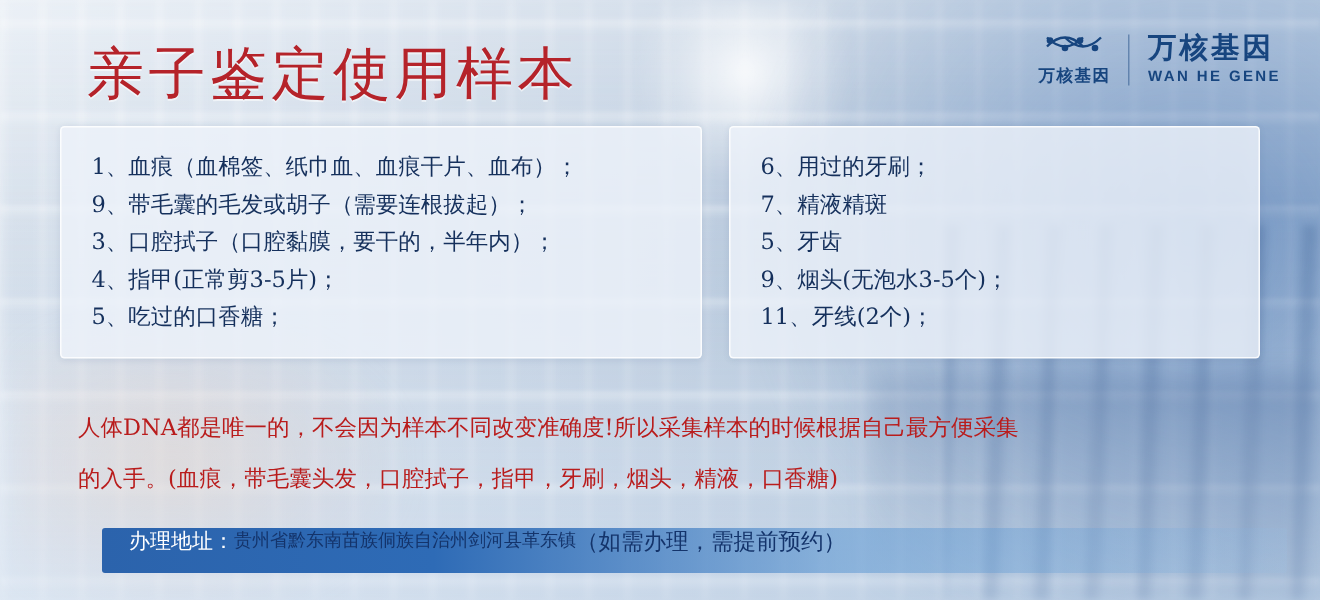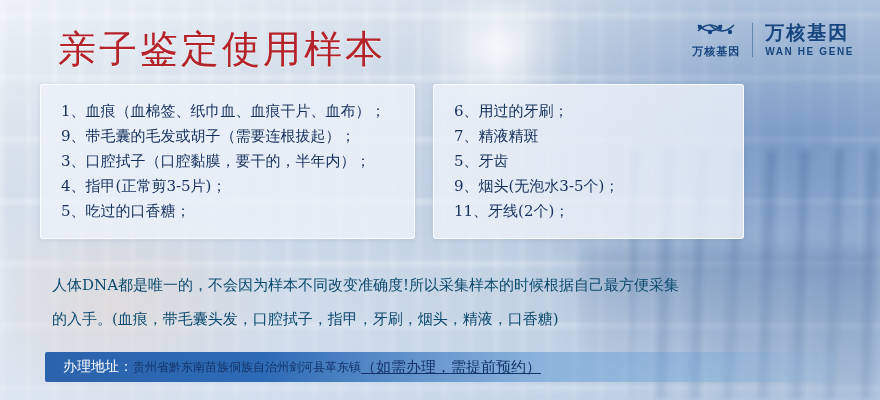--- a/index.html
+++ b/index.html
@@ -169,21 +169,21 @@
     color: #17457f;
     letter-spacing: 1.6px;
     margin-top: 2px;
   }
 
   
   .panels {
     position: absolute;
     left: 40px;
     top: 84px;
-    width: 704px;
+    width: 800px;
     display: flex;
     gap: 18px;
   }
   .panel {
     background: rgba(238,243,250,0.80);
     border: 1px solid rgba(255,255,255,0.85);
     border-radius: 3px;
     box-shadow: 0 1px 4px rgba(60,90,130,0.12);
     padding: 14px 18px 14px 20px;
     box-sizing: border-box;
@@ -206,33 +206,33 @@
 
   
   .paragraph {
     position: absolute;
     left: 52px;
     top: 268px;
     width: 790px;
     font-family: "DejaVu Serif", serif;
     font-size: 15px;
     line-height: 34px;
-    color: #0c4a6e;
+    color: #b91c1c;
   }
   .paragraph .line { white-space: nowrap; }
 
   
   .addr {
     position: absolute;
-    left: 45px;
+    left: 68px;
     top: 352px;
     width: 790px;
     height: 30px;
     display: flex;
-    align-items: center;
+    align-items: flex-start;
     border-radius: 2px;
     overflow: hidden;
     background: linear-gradient(90deg, #2b63ac 0%, #2e6bb6 28%, rgba(90,150,210,0.55) 62%, rgba(150,195,235,0.12) 100%);
   }
   .addr-label {
     font-family: "DejaVu Serif", serif;
     font-size: 14px;
     color: #ffffff;
     padding-left: 18px;
     white-space: nowrap;
@@ -241,21 +241,20 @@
     font-family: "DejaVu Serif", serif;
     font-size: 12px;
     color: #14346b;
     white-space: nowrap;
   }
   .addr-note {
     font-family: "DejaVu Serif", serif;
     font-size: 15px;
     color: #14346b;
     white-space: nowrap;
-    text-decoration: underline;
   }
 </style>
 </head>
 <body>
 
 <div id="poster">
 
   <div class="bg-base"></div>
   <div class="bg-shelves"></div>
   <div class="bg-verticals"></div>

